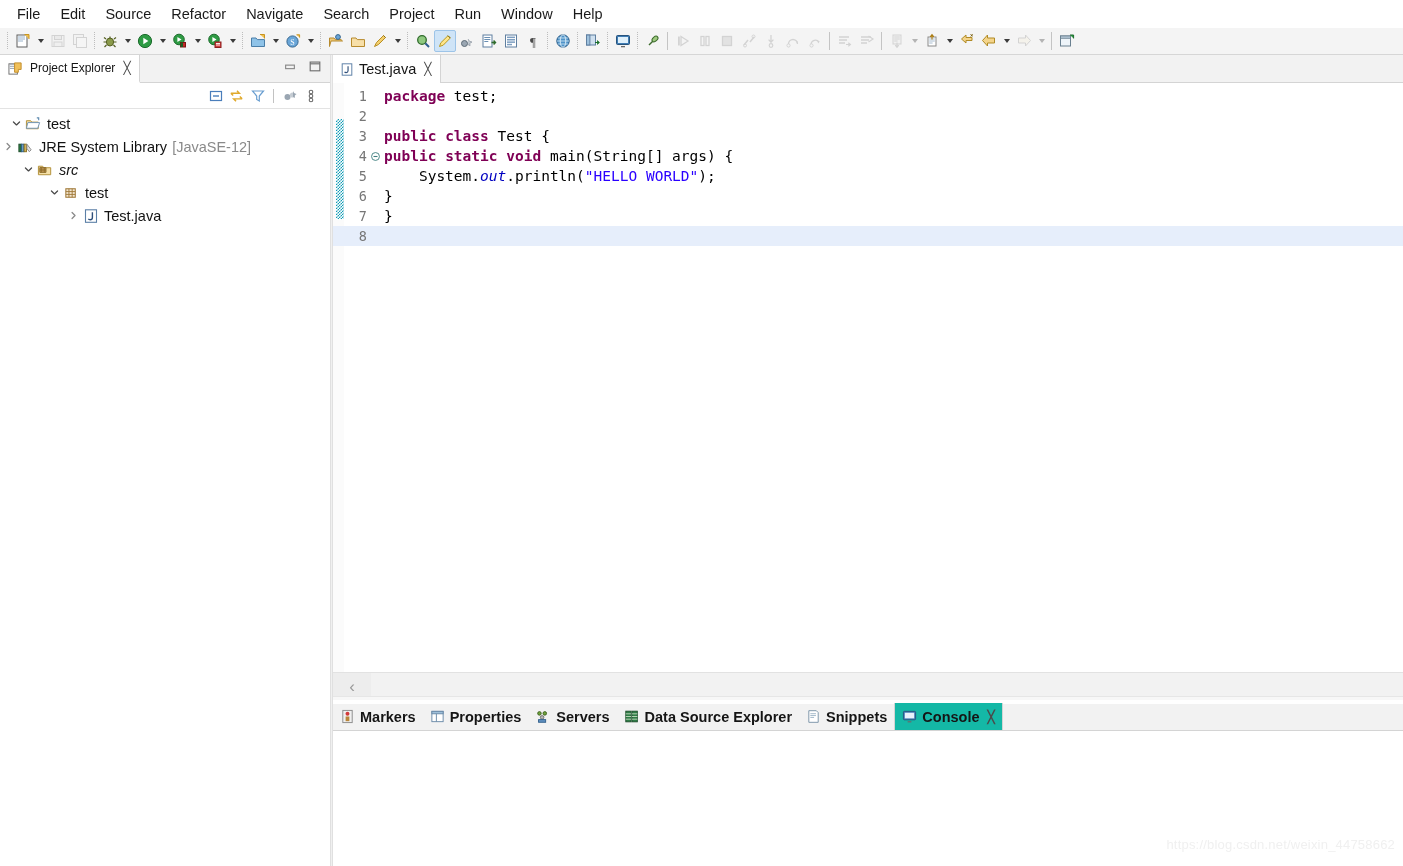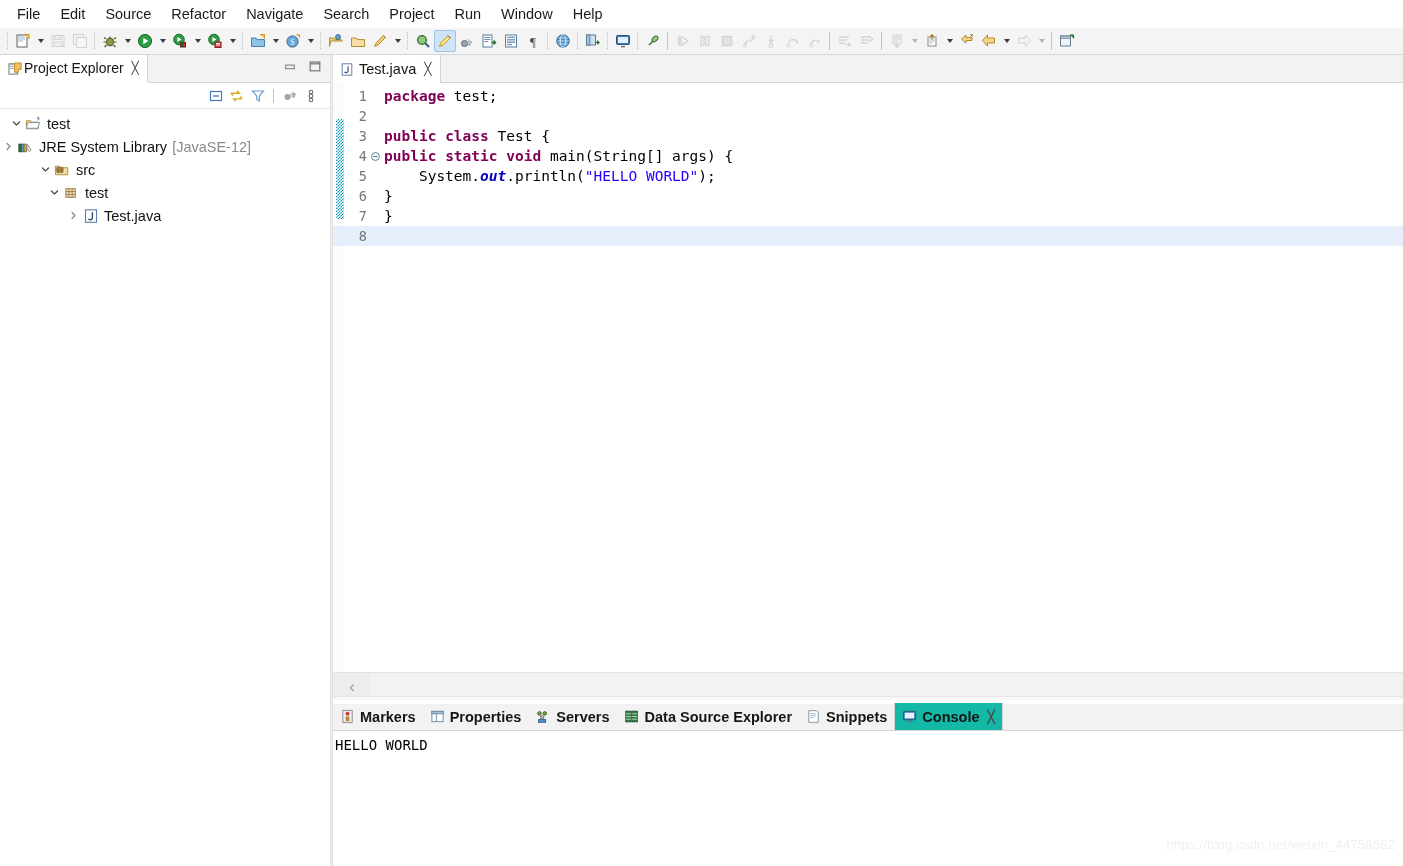--- a/index.html
+++ b/index.html
@@ -100,22 +100,22 @@
   .pe-tab {
     position: absolute; left: 0; top: 0;
     height: 28px;
     display: flex; align-items: center;
     padding: 0 8px 0 6px;
     background: #ffffff;
     border-right: 1px solid #d4d4d4;
     border-bottom: 2px solid #ffffff;
   }
   .pe-tab-title {
-    font-size: 14px; color: #151515;
-    margin-right: 8px;
+    font-size: 12px; color: #151515;
+    margin-left: 6px; margin-right: 8px;
     white-space: nowrap;
   }
   .tab-close {
     font-size: 12px; color: #4a4a4a;
     font-family: "Liberation Sans", sans-serif;
   }
   .pe-winbtns {
     position: absolute; right: 8px; top: 4px;
     display: flex; gap: 11px; align-items: center;
   }
@@ -237,21 +237,21 @@
     padding-right: 2px;
     font-family: "DejaVu Sans Mono", "Liberation Mono", monospace;
   }
   .fold {
     width: 13px; flex: 0 0 auto;
     display: flex; align-items: center; justify-content: center;
   }
   .ctext { padding-left: 2px; }
   .kw  { color: #7f0055; font-weight: bold; }
   .str { color: #2a00ff; }
-  .fld { color: #0000c0; font-style: italic; font-weight: bold; }
+  .fld { color: #0000c0; font-style: italic; font-weight: normal; }
   .pln { color: #000000; }
 
   .ed-hscroll {
     position: relative;
     height: 27px;
     background: #f2f2f2;
     border-top: 1px solid #e2e2e2;
     display: flex; align-items: center;
   }
   .hs-arrow {
@@ -704,21 +704,21 @@
             <svg width="17" height="16" viewBox="0 0 18 16">
               <rect x="2" y="5" width="2.4" height="8" fill="#2f7d46" stroke="#1d4d2b"></rect>
               <rect x="4.8" y="5" width="2.4" height="8" fill="#6aa0c4" stroke="#2f5f85"></rect>
               <rect x="7.6" y="5" width="2.4" height="8" fill="#d4b45a" stroke="#8a7120"></rect>
               <path d="M10.5 5 L15 11 L13 13 L10.5 9.5 Z" fill="#e6e6e6" stroke="#8a8a8a"></path>
             </svg>
           </span>
           <span class="tree-label">JRE System Library</span>
           <span class="tree-sub">[JavaSE-12]</span>
         </div>
-        <div class="tree-row" style="padding-left: 37px;">
+        <div class="tree-row" style="padding-left: 20px; font-style: italic;">
           <span class="twisty">
             <svg class="tw-down" width="10" height="10" viewBox="0 0 10 10">
               <path d="M1.6 3.3 L5 6.6 L8.4 3.3" fill="none" stroke="#4a4a4a" stroke-width="1.4" stroke-linecap="round" stroke-linejoin="round"></path>
             </svg>
           </span>
           <span class="tree-ico">
             <svg width="17" height="16" viewBox="0 0 18 16">
               <path d="M1.5 4 L6 4 L7.2 5.6 L14.5 5.6 L14.5 13 L1.5 13 Z" fill="#f5e0a8" stroke="#b08e35"></path>
               <path d="M3 5.5 h6.5 v5 h-6.5 z" fill="#c99b5e" stroke="#8a6a28"></path>
               <path d="M4.6 5.5 v5 M7.8 5.5 v5 M3 7.2 h6.5 M3 8.8 h6.5" stroke="#8a6a28" stroke-width="0.8"></path>
@@ -860,21 +860,18 @@
               <rect x="3" y="4" width="10" height="6" fill="#e6f2fb"></rect>
               <path d="M6 13h4v1.3H6z" fill="#6a6a6a"></path>
             </svg>
           </span>
           <span>Console</span>
           <span class="bp-tab-close">╳</span>
         </div>
       </div>
 
 
-    <div class="console-body">
-      <div>HELLO WORLD</div>
-    </div>
 
     <div class="watermark">https://blog.csdn.net/weixin_44758662</div>
     <div class="bp-bottom-edge"></div>
   </div>
 
 </div>
 
 </body></html>

